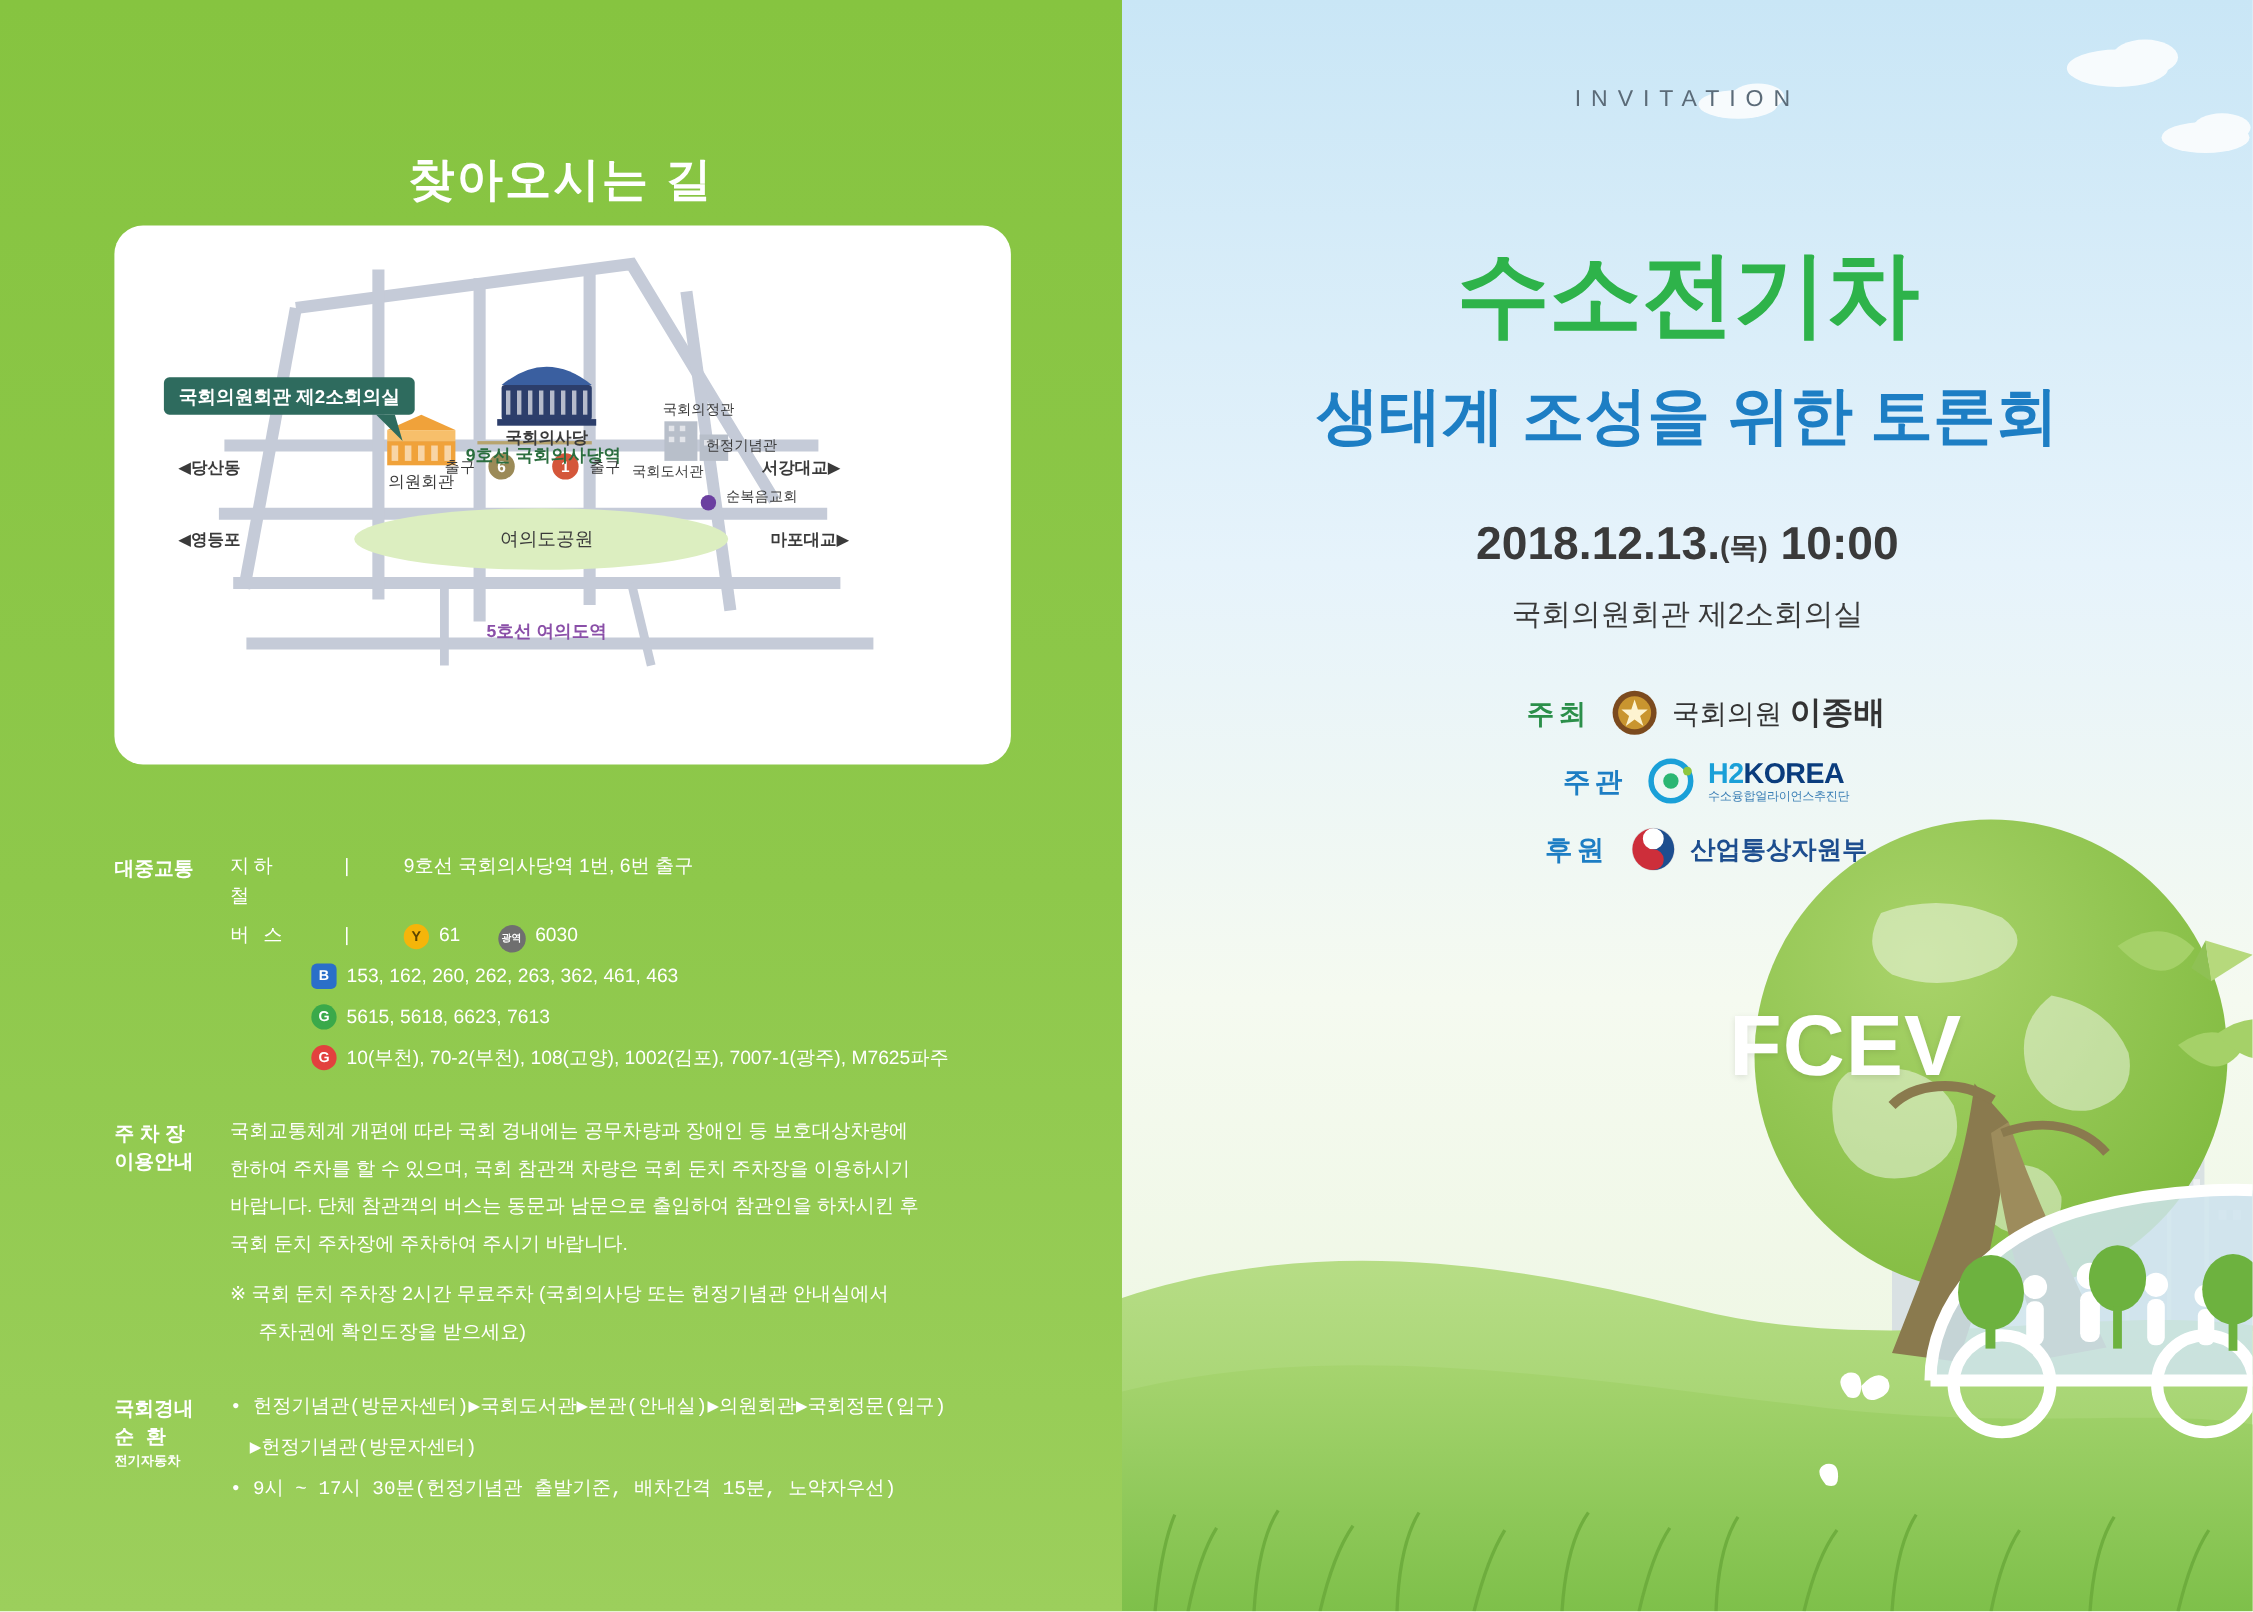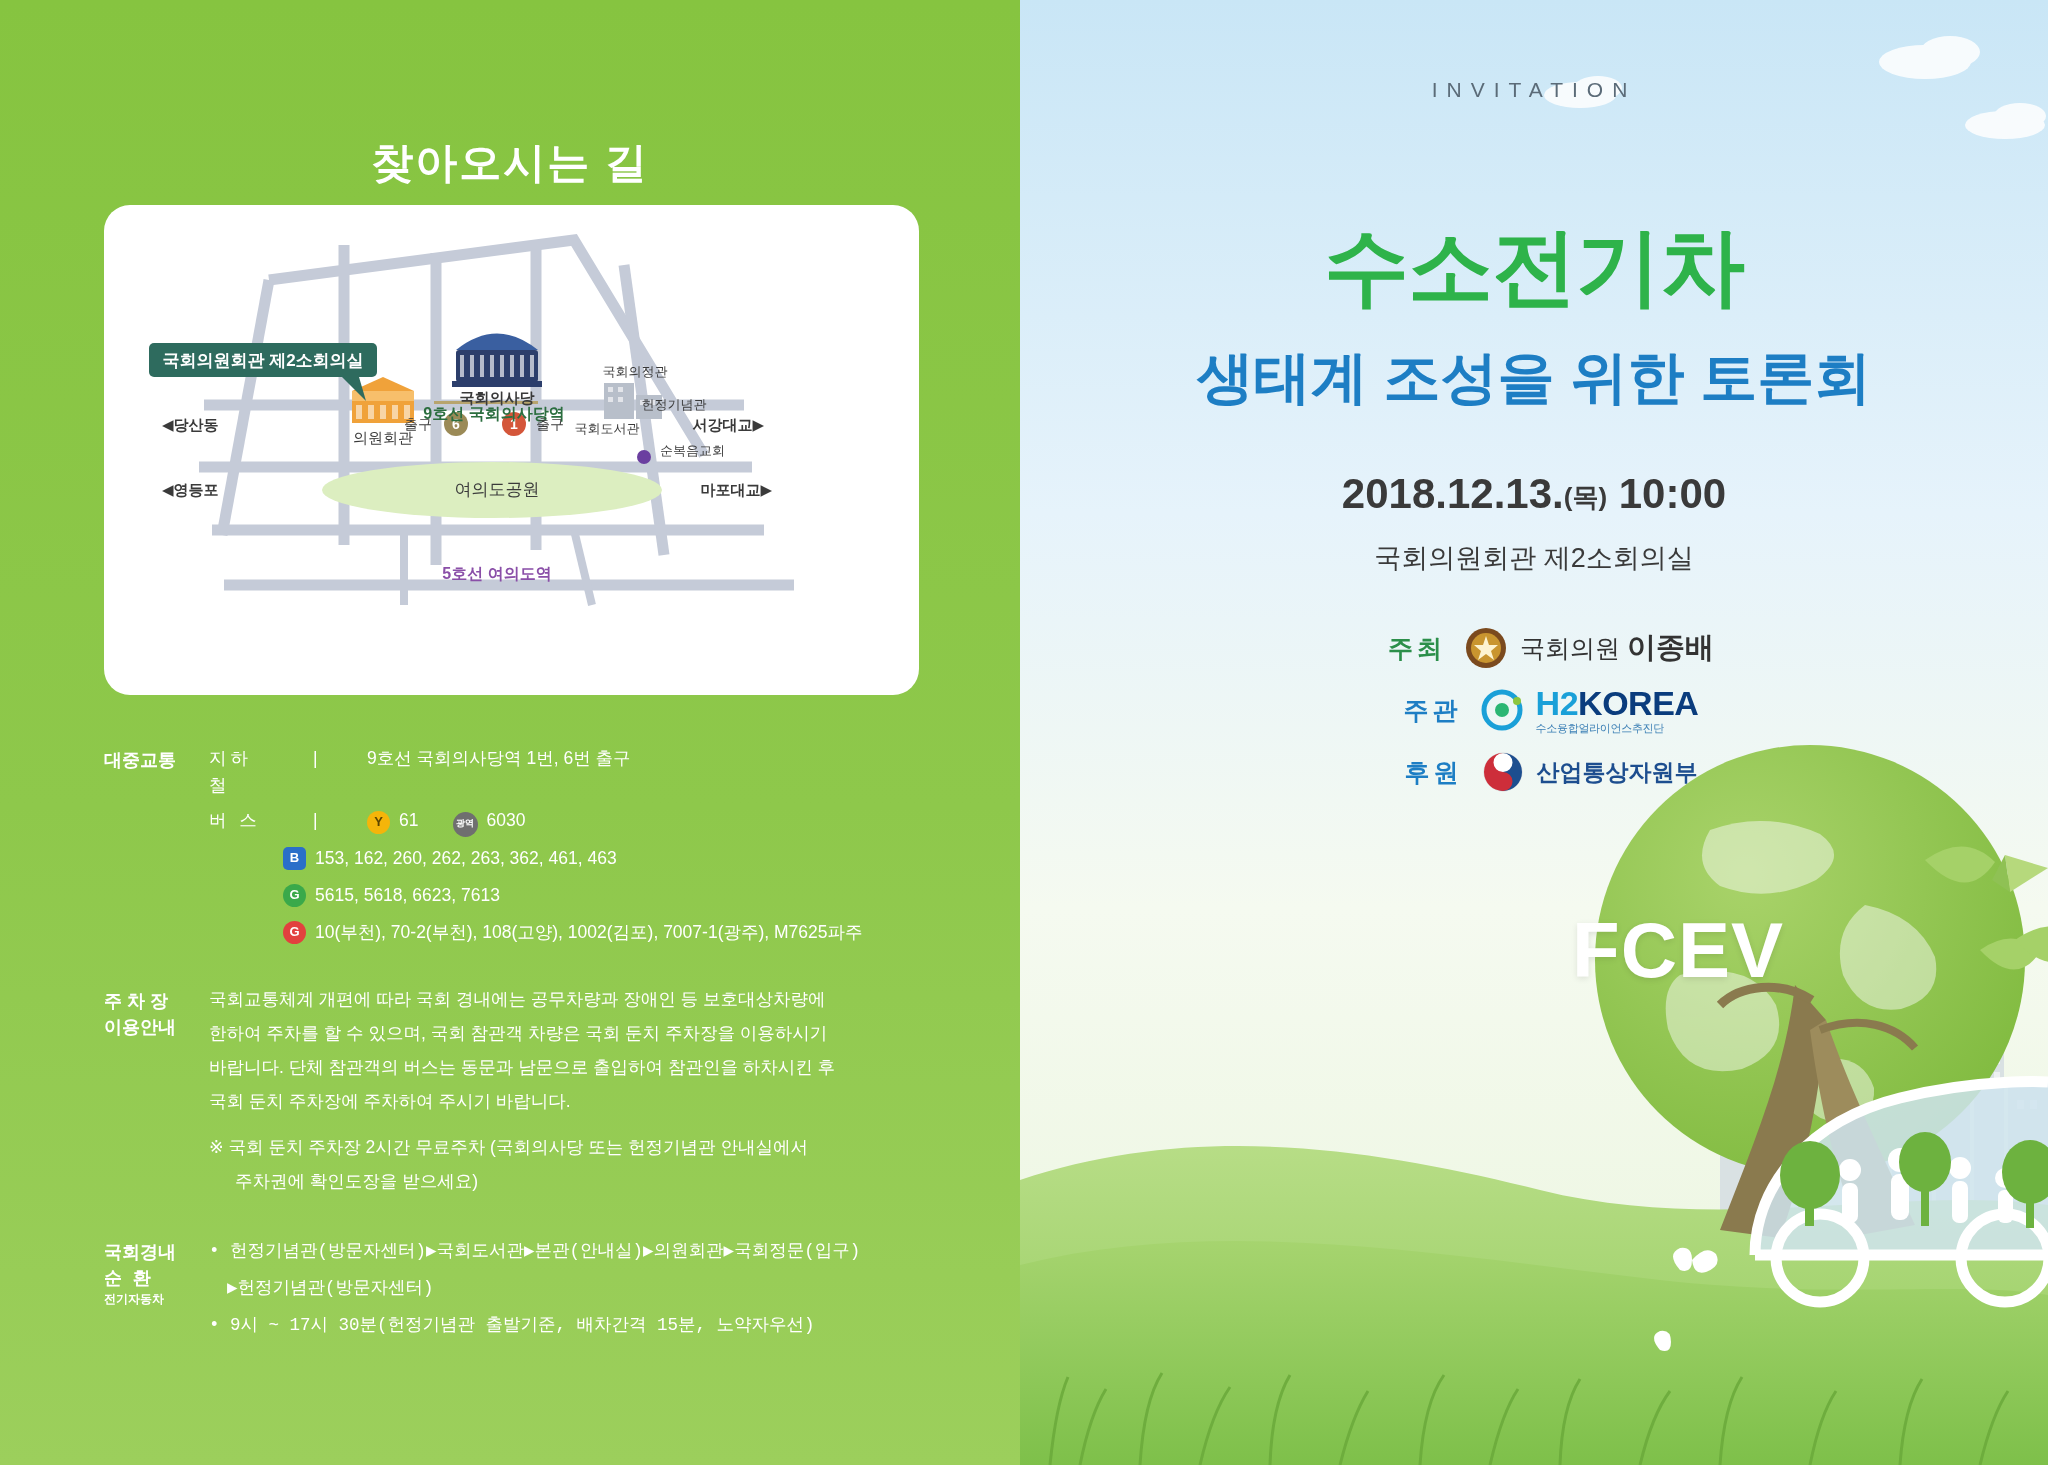--- a/index.html
+++ b/index.html
@@ -26,21 +26,21 @@
     position:absolute;left:104px;top:205px;width:815px;height:490px;
     background:#fff;border-radius:26px;
   }
   .map-svg{position:absolute;left:0;top:0;}
 
   
   .info{
     position:absolute;left:104px;top:745px;width:830px;
     color:#ffffff;font-size:17.5px;line-height:1.55;
   }
-  .info-row{display:flex;margin-bottom:6px;}
+  .info-row{display:flex;margin-bottom:6px;margin-top:29px;}
   .info-label{
     flex:0 0 105px;text-align:left;font-weight:bold;font-size:18px;
     color:#ffffff;padding-top:2px;line-height:1.5;
   }
   .info-body{flex:1 1 auto;}
   .tline{display:flex;align-items:flex-start;margin-bottom:8px;gap:42px;}
   .tkey{flex:0 0 62px;letter-spacing:4px;}
   .tsep{flex:0 0 12px;}
   .tval{flex:1 1 auto;}
   .busrow{display:flex;align-items:center;margin-bottom:10px;padding-left:74px;}
@@ -89,21 +89,21 @@
     color:#3a3a3a;font-size:27px;
   }
   .orgs{position:absolute;top:625px;left:0;width:1028px;}
   .org-row{display:flex;align-items:center;justify-content:center;margin-bottom:16px;height:46px;}
   .org-label{color:#2b8f4a;font-size:25px;font-weight:bold;width:92px;text-align:right;margin-right:18px;letter-spacing:4px;}
   .org-label.blue{color:#1d7ec4;}
   .org-mark{width:44px;height:44px;margin-right:12px;flex:0 0 44px;display:flex;align-items:center;justify-content:center;}
   .org-name{font-size:25px;color:#333;}
   .org-name b{font-size:29px;}
   .h2k{display:flex;flex-direction:column;line-height:1;}
-  .h2k .l1{font-size:34px;font-weight:bold;color:#0a3c7d;letter-spacing:-0.5px;}
+  .h2k .l1{font-size:26px;font-weight:bold;color:#0a3c7d;letter-spacing:-0.5px;}
   .h2k .l1 .b{color:#1aa0d8;}
   .h2k .l2{font-size:11px;color:#3b7fb5;letter-spacing:-0.3px;margin-top:3px;}
   .motie{font-size:23px;font-weight:bold;color:#1d4e8f;}
 
   .fcev{
     position:absolute;left:552px;top:905px;
     color:#ffffff;font-size:78px;font-weight:bold;letter-spacing:1px;
     text-shadow:0 2px 6px rgba(0,0,0,.10);
   }
 </style>

